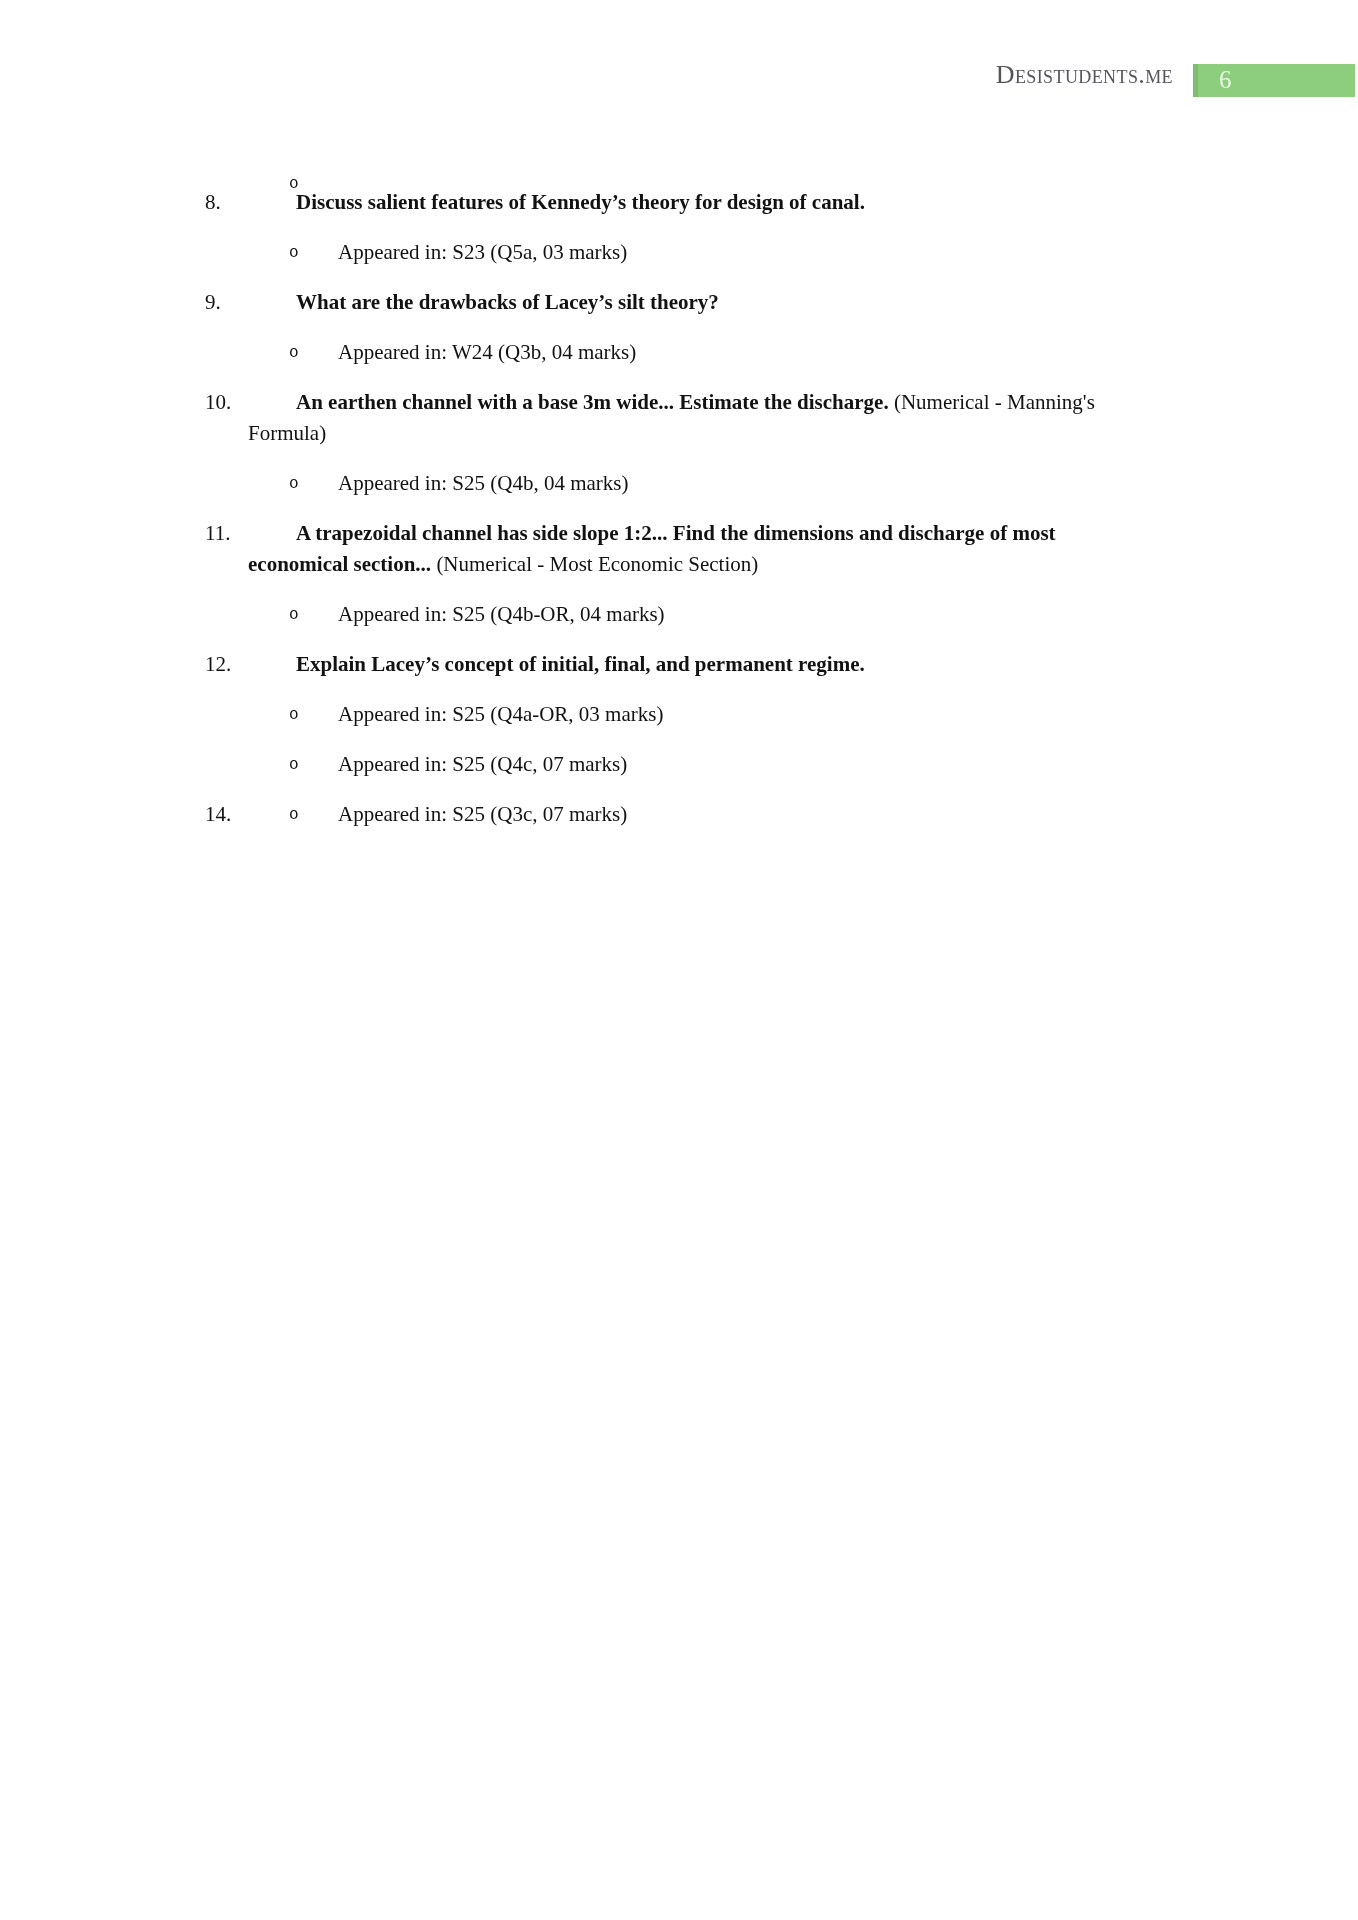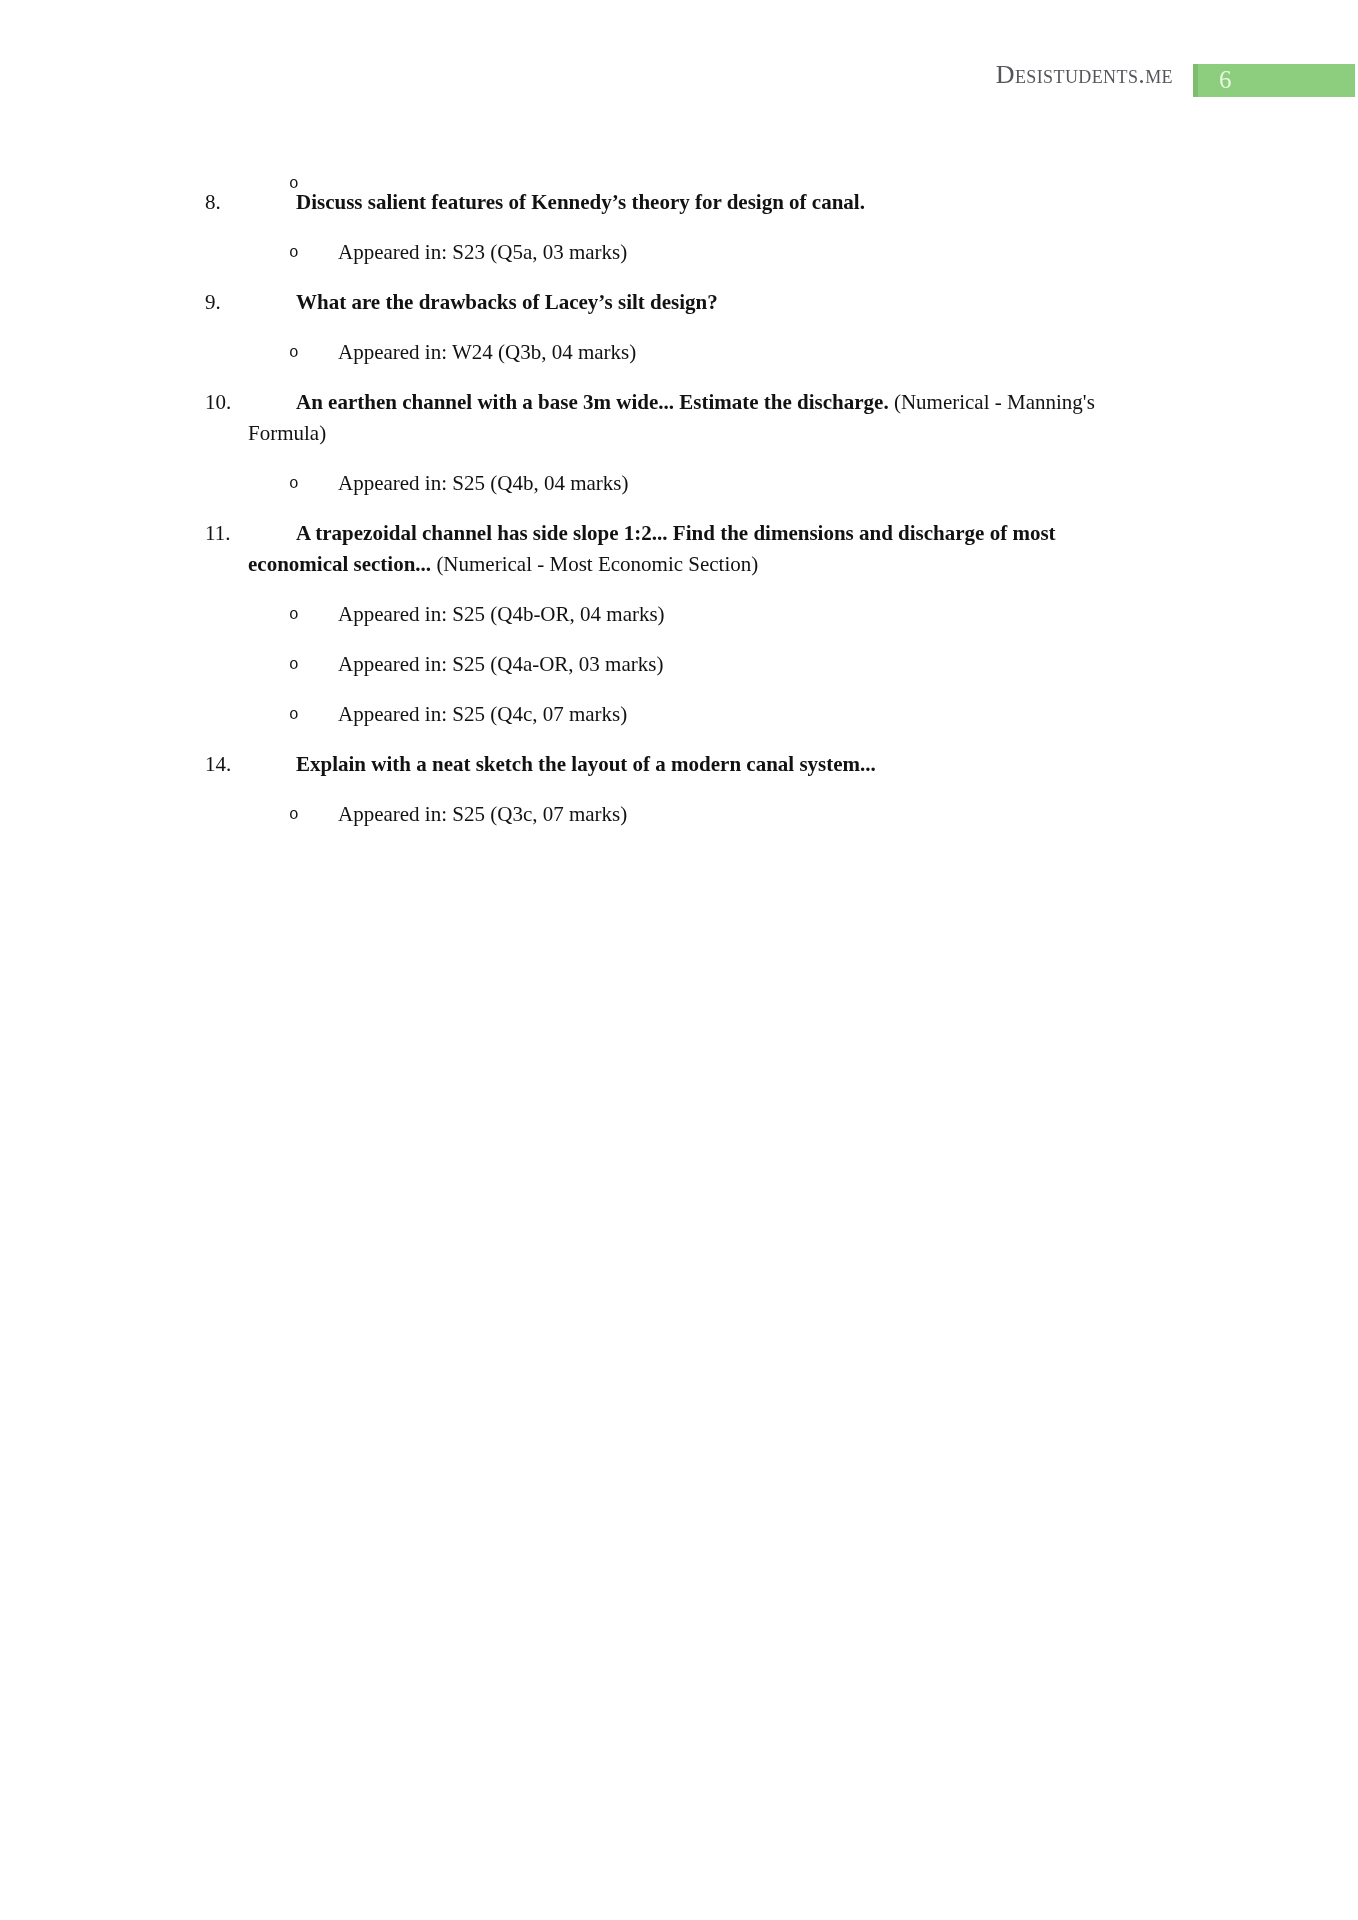--- a/index.html
+++ b/index.html
@@ -111,21 +111,21 @@
       <span class="num">8.</span>
       <span class="q-bold">Discuss salient features of Kennedy’s theory for design of canal.</span><span class="q-tail"></span>
     </div>
     <div class="sub-note">
       <span class="marker">o</span>
       <span>Appeared in: S23 (Q5a, 03 marks)</span>
     </div>
 
     <div class="q-item">
       <span class="num">9.</span>
-      <span class="q-bold">What are the drawbacks of Lacey’s silt design?</span><span class="q-tail"></span>
+      <span class="q-bold">What are the drawbacks of Lacey’s silt theory?</span><span class="q-tail"></span>
     </div>
     <div class="sub-note">
       <span class="marker">o</span>
       <span>Appeared in: W24 (Q3b, 04 marks)</span>
     </div>
 
     <div class="q-item">
       <span class="num">10.</span>
       <span class="q-bold">An earthen channel with a base 3m wide... Estimate the discharge.</span><span class="q-tail"> (Numerical - Manning's Formula)</span>
     </div>
@@ -136,33 +136,37 @@
 
     <div class="q-item">
       <span class="num">11.</span>
       <span class="q-bold">A trapezoidal channel has side slope 1:2... Find the dimensions and discharge of most economical section...</span><span class="q-tail"> (Numerical - Most Economic Section)</span>
     </div>
     <div class="sub-note">
       <span class="marker">o</span>
       <span>Appeared in: S25 (Q4b-OR, 04 marks)</span>
     </div>
 
+    <div class="q-item">
+      <span class="num">12.</span>
+      <span class="q-bold">Explain Lacey’s concept of initial, final, and permanent regime.</span><span class="q-tail"></span>
+    </div>
     <div class="sub-note">
       <span class="marker">o</span>
       <span>Appeared in: S25 (Q4a-OR, 03 marks)</span>
     </div>
 
     <div class="sub-note">
       <span class="marker">o</span>
       <span>Appeared in: S25 (Q4c, 07 marks)</span>
     </div>
 
     <div class="q-item">
       <span class="num">14.</span>
-      <span class="q-bold">Explain with a neat sketch the layout of a modern canal system...</span><span class="q-tail"></span>
+      <span class="q-tail"></span>
     </div>
     <div class="sub-note">
       <span class="marker">o</span>
       <span>Appeared in: S25 (Q3c, 07 marks)</span>
     </div>
 
   </div>
 </div>
 
 </body></html>

